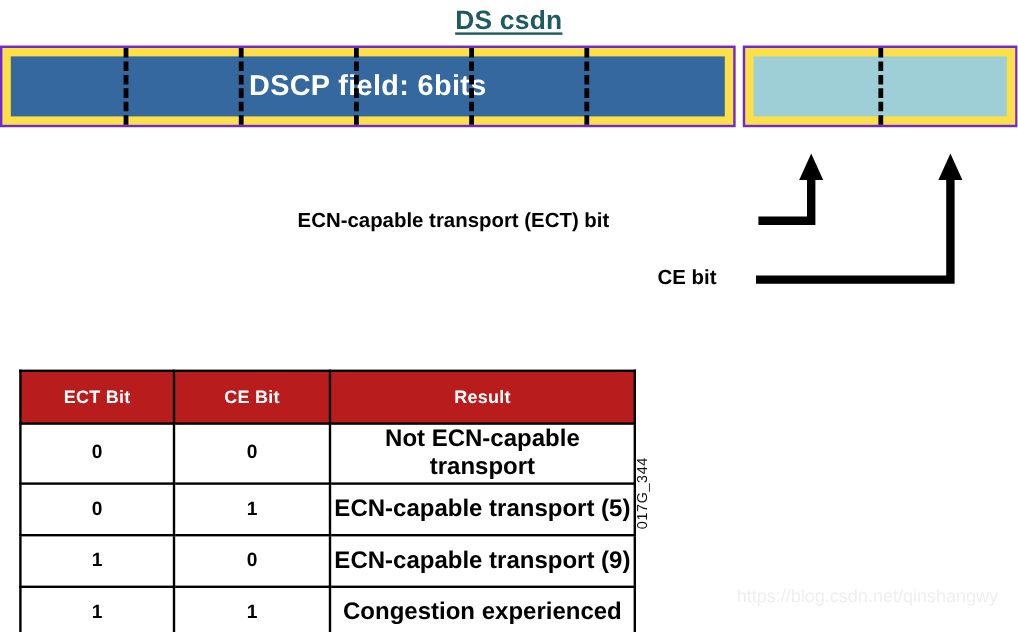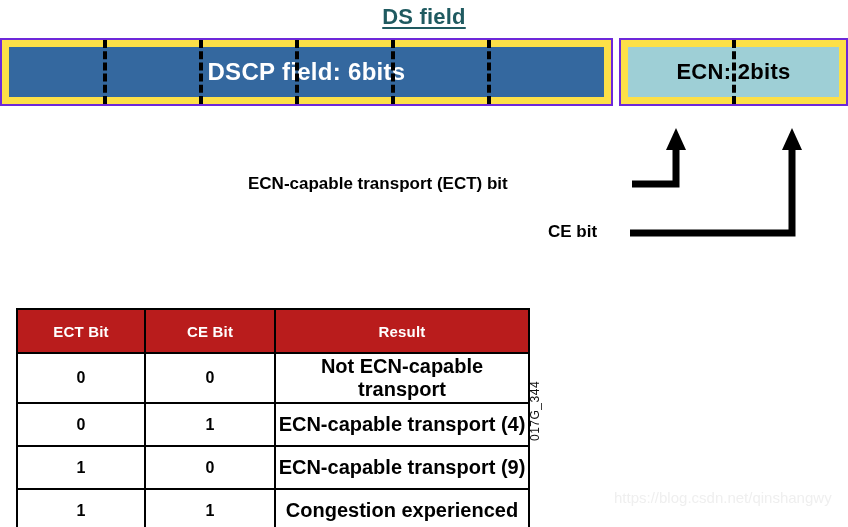--- a/index.html
+++ b/index.html
@@ -171,38 +171,37 @@
     left: 614px;
     top: 489px;
     font-size: 15px;
     color: #efefef;
     white-space: nowrap;
   }
 </style>
 </head>
 <body>
 
-<div id="ds-title">DS field</div>
+<div id="ds-title">DS csdn</div>
 
 <div id="field-bar">
 
   <div class="seg" id="dscp-seg">
     <div class="seg-inner">
       <span id="dscp-label">DSCP field: 6bits</span>
       <span class="bitdiv" style="left:94px"></span>
       <span class="bitdiv" style="left:190px"></span>
       <span class="bitdiv" style="left:286px"></span>
       <span class="bitdiv" style="left:382px"></span>
       <span class="bitdiv" style="left:478px"></span>
     </div>
   </div>
 
   <div class="seg" id="ecn-seg">
     <div class="seg-inner">
-      <span id="ecn-label">ECN: 2bits</span>
       <span class="bitdiv" style="left:104px"></span>
     </div>
   </div>
 
 </div>
 
 <div class="callout-label" id="ect-label">ECN-capable transport (ECT) bit</div>
 <div class="callout-label" id="ce-label">CE bit</div>
 
 <svg id="arrows" viewBox="0 0 848 527">
@@ -228,21 +227,21 @@
   </thead>
   <tbody>
     <tr>
       <td class="bitcell">0</td>
       <td class="bitcell">0</td>
       <td>Not ECN-capable transport</td>
     </tr>
     <tr>
       <td class="bitcell">0</td>
       <td class="bitcell">1</td>
-      <td>ECN-capable transport (4)</td>
+      <td>ECN-capable transport (5)</td>
     </tr>
     <tr>
       <td class="bitcell">1</td>
       <td class="bitcell">0</td>
       <td>ECN-capable transport (9)</td>
     </tr>
     <tr>
       <td class="bitcell">1</td>
       <td class="bitcell">1</td>
       <td>Congestion experienced</td>

